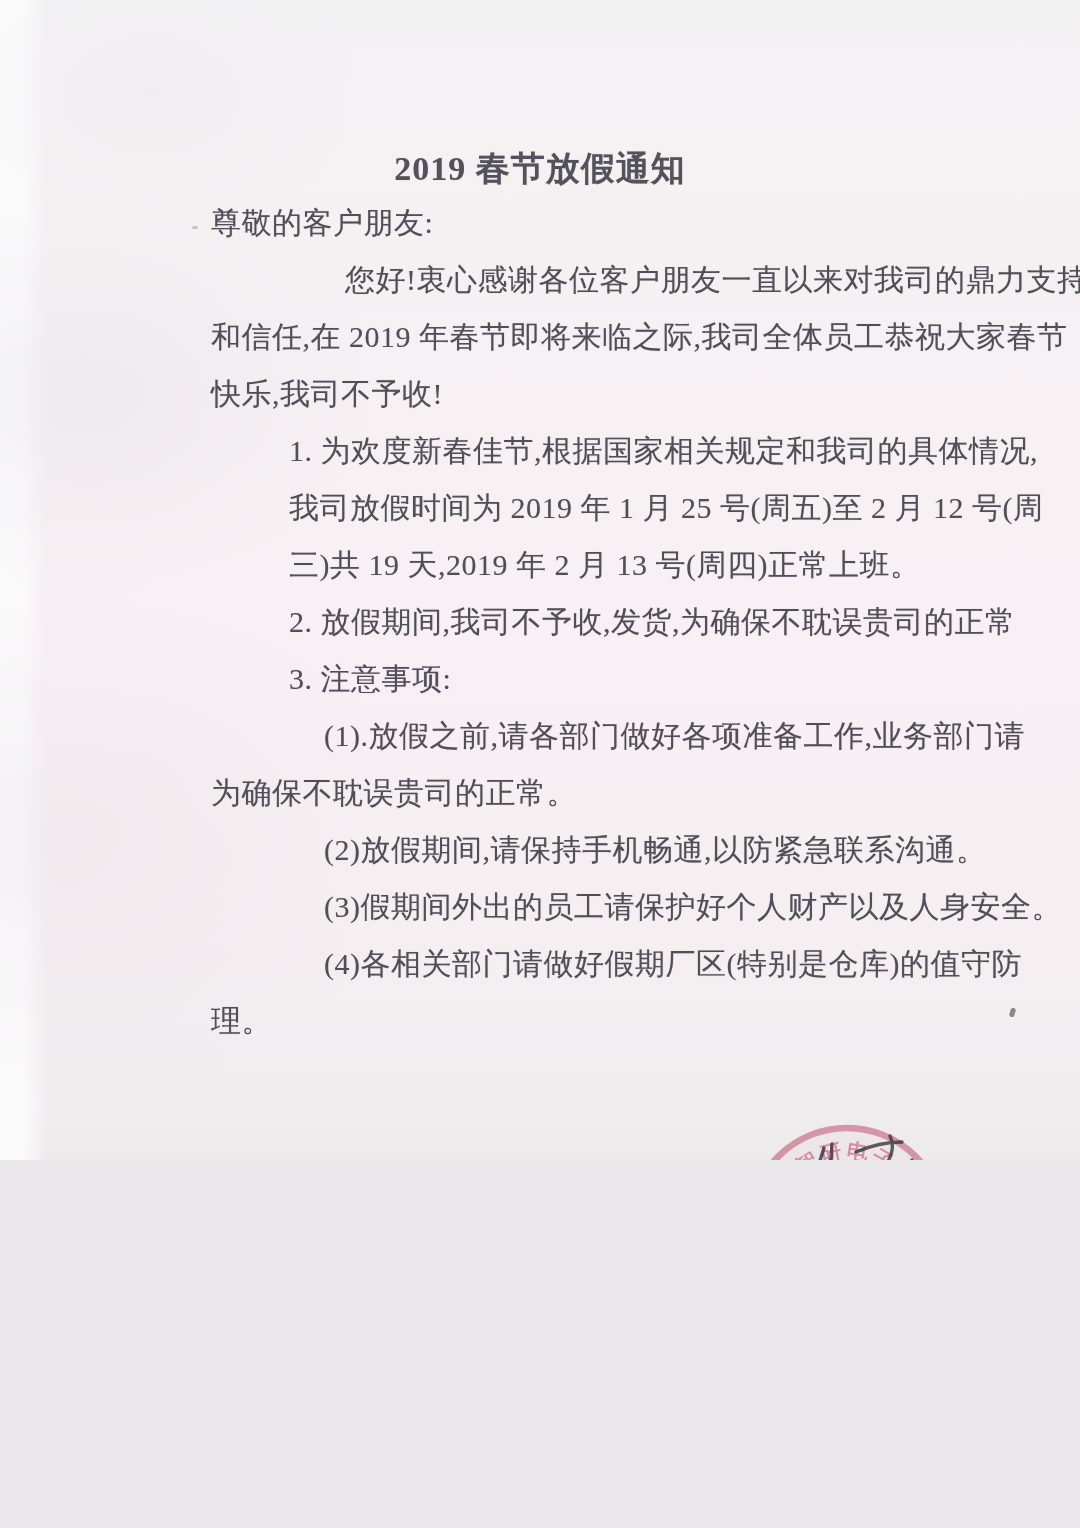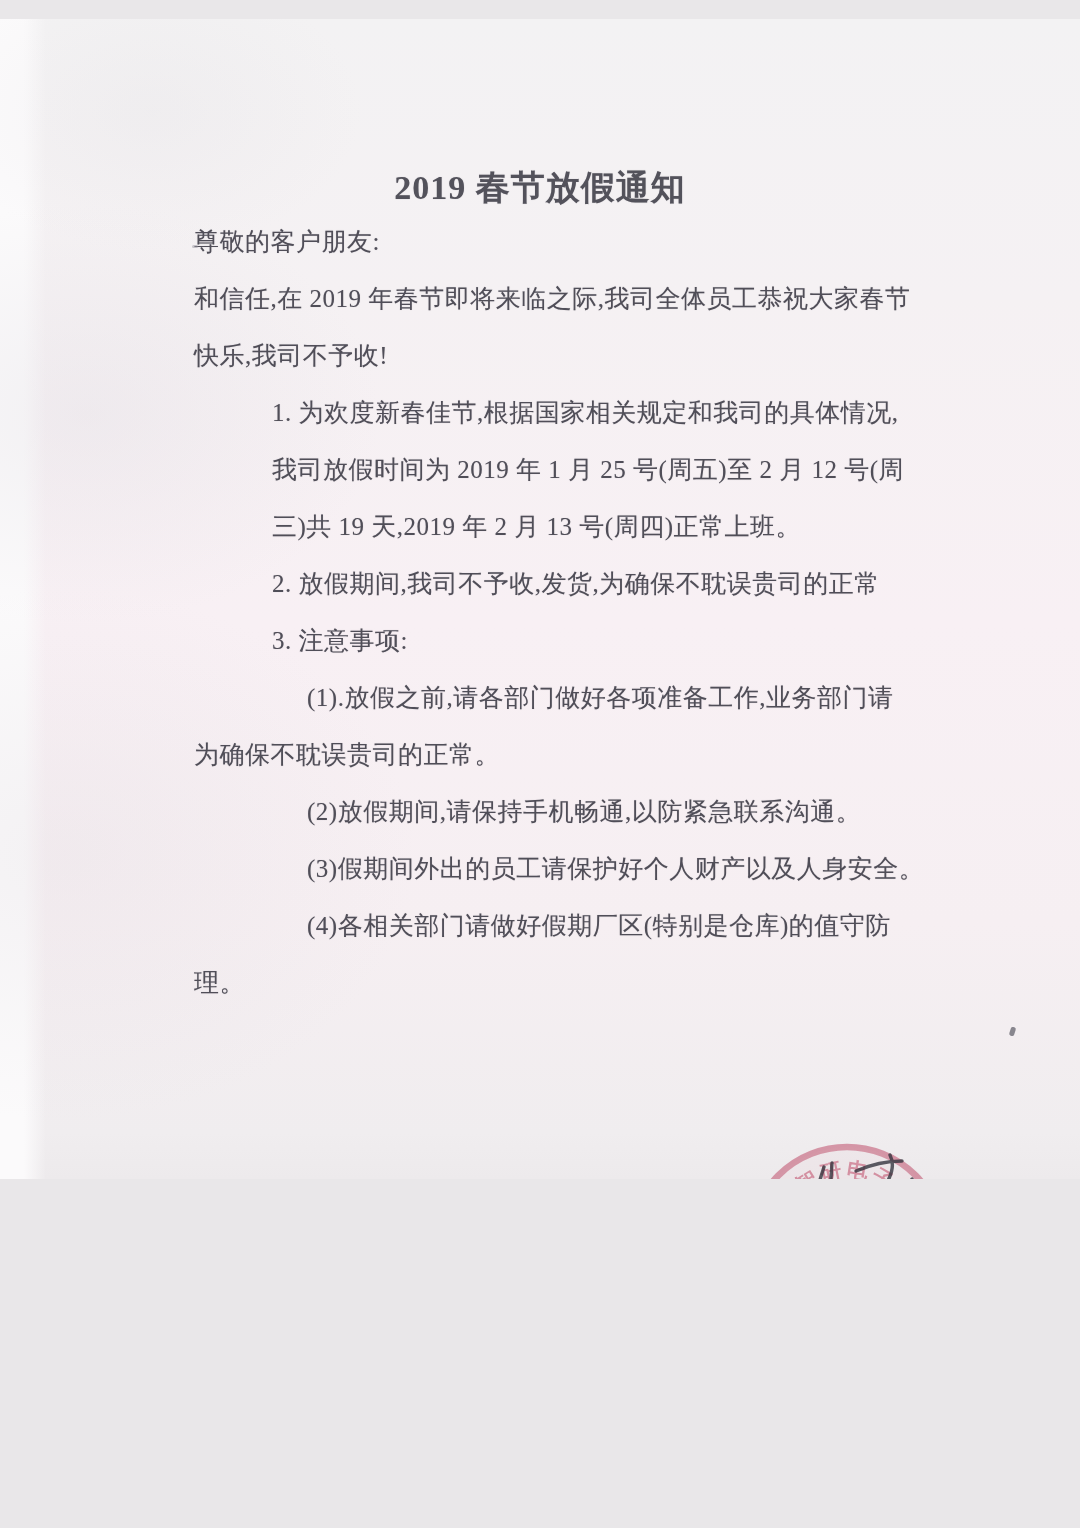--- a/index.html
+++ b/index.html
@@ -7,32 +7,31 @@
     position:relative;
     width:1080px;height:1160px;
     overflow:hidden;
     font-family:"Liberation Serif","DejaVu Serif",serif;
     background:
       radial-gradient(420px 300px at 8% 34%, rgba(221,218,224,.30), rgba(221,218,224,0) 70%),
       radial-gradient(500px 380px at 6% 72%, rgba(224,219,224,.28), rgba(224,219,224,0) 70%),
       radial-gradient(300px 200px at 14% 8%, rgba(226,224,228,.25), rgba(226,224,228,0) 70%),
       linear-gradient(90deg, #fbfafb 0px, #fbfafb 24px, rgba(251,250,251,0) 46px),
       linear-gradient(180deg, #f3f2f3 0%, #f5f1f3 24%, #f8f0f4 52%, #f6eff2 78%, #f0edef 96%, #edeaec 100%);
-    margin-top: 19px;
   }
   .title{
     position:absolute;top:146px;left:0;width:100%;
     text-align:center;
     font-size:34px;font-weight:bold;letter-spacing:1px;
     color:#53525b;
     text-shadow:0 0 1px rgba(83,82,91,.35);
   }
   .doc-body{
-    position:absolute;left:194px;top:194px;width:790px;
-    font-size:25px;line-height:57px;color:#504e58;
+    position:absolute;left:211px;top:194px;width:790px;
+    font-size:30px;line-height:57px;color:#504e58;
     text-shadow:0 0 1px rgba(90,88,100,.30);
     letter-spacing:.5px;
     font-family:Liberation Serif, serif;
   }
   .doc-body p{margin:0;white-space:nowrap;}
   .ind-first{padding-left:134px;}
   .ind-num{padding-left:78px;}
   .ind-paren{padding-left:113px;}
   .dept{
     position:absolute;left:716px;top:1176px;
@@ -71,20 +70,21 @@
 </style>
 </head>
 <body>
 
 <div class="scan-page">
 
   <div class="title">2019 春节放假通知</div>
 
   <div class="doc-body">
     <p>尊敬的客户朋友:</p>
+    <p class="ind-first">您好!衷心感谢各位客户朋友一直以来对我司的鼎力支持</p>
     <p>和信任,在 2019 年春节即将来临之际,我司全体员工恭祝大家春节</p>
     <p>快乐,我司不予收!</p>
     <p class="ind-num">1.  为欢度新春佳节,根据国家相关规定和我司的具体情况,</p>
     <p class="ind-num">我司放假时间为 2019 年 1 月 25 号(周五)至 2 月 12 号(周</p>
     <p class="ind-num">三)共 19 天,2019 年 2 月 13 号(周四)正常上班。</p>
     <p class="ind-num">2.  放假期间,我司不予收,发货,为确保不耽误贵司的正常</p>
     <p class="ind-num">3.  注意事项:</p>
     <p class="ind-paren">(1).放假之前,请各部门做好各项准备工作,业务部门请</p>
     <p>为确保不耽误贵司的正常。</p>
     <p class="ind-paren">(2)放假期间,请保持手机畅通,以防紧急联系沟通。</p>

